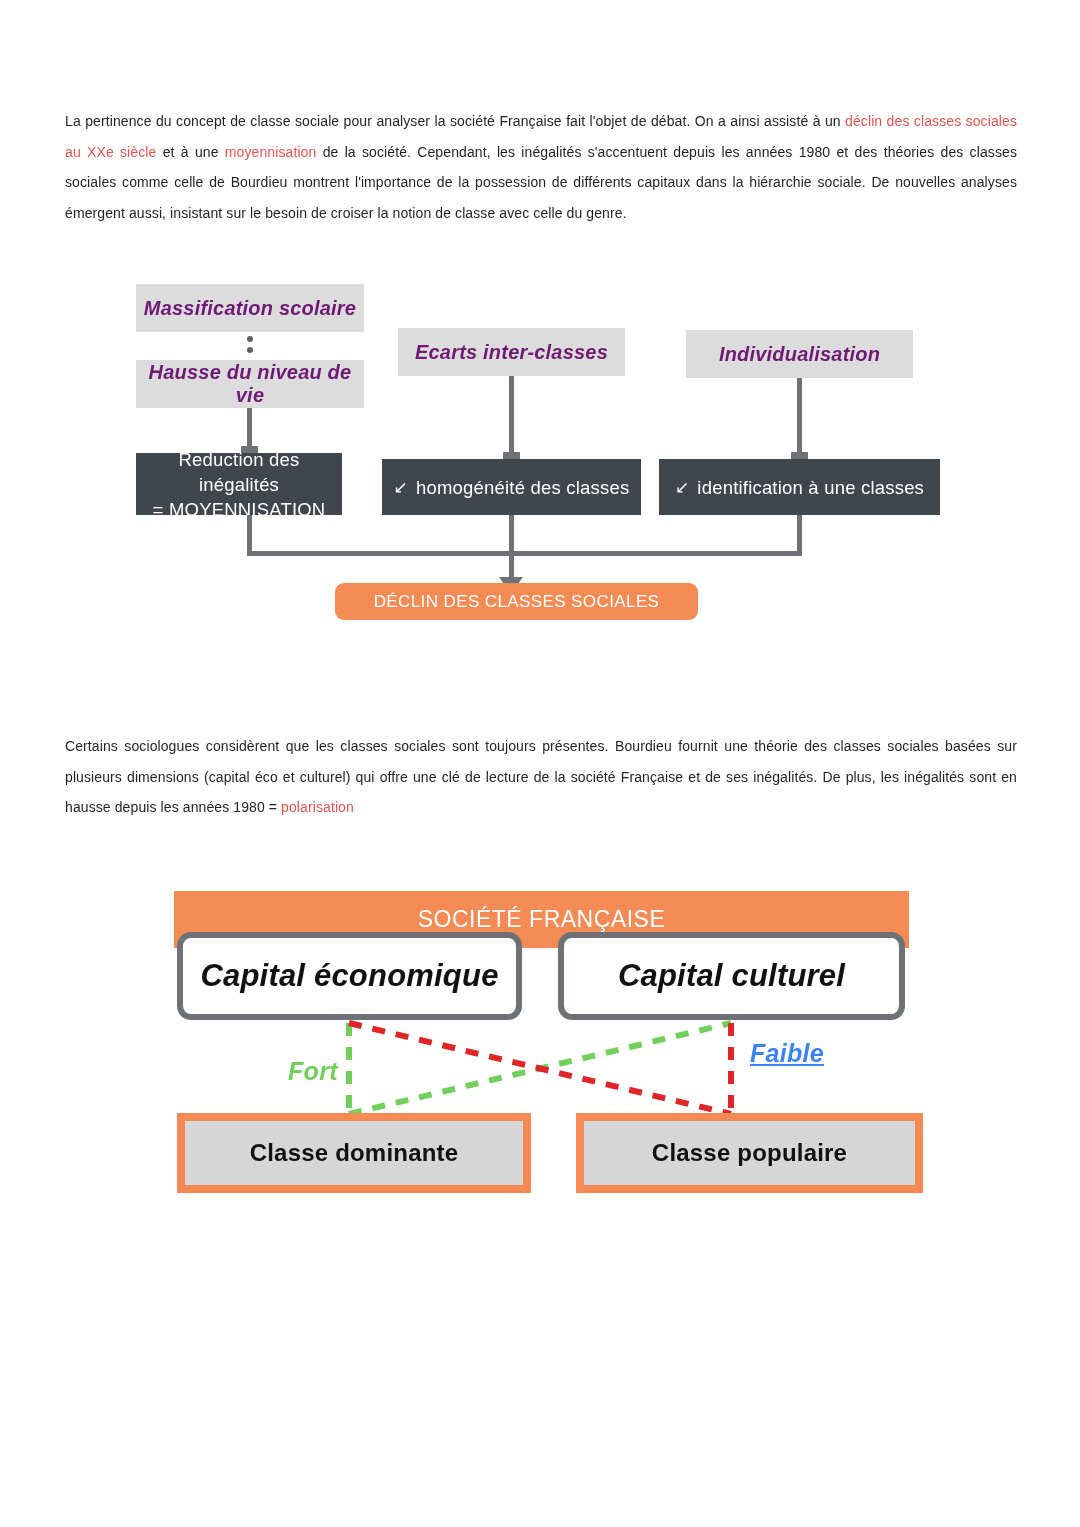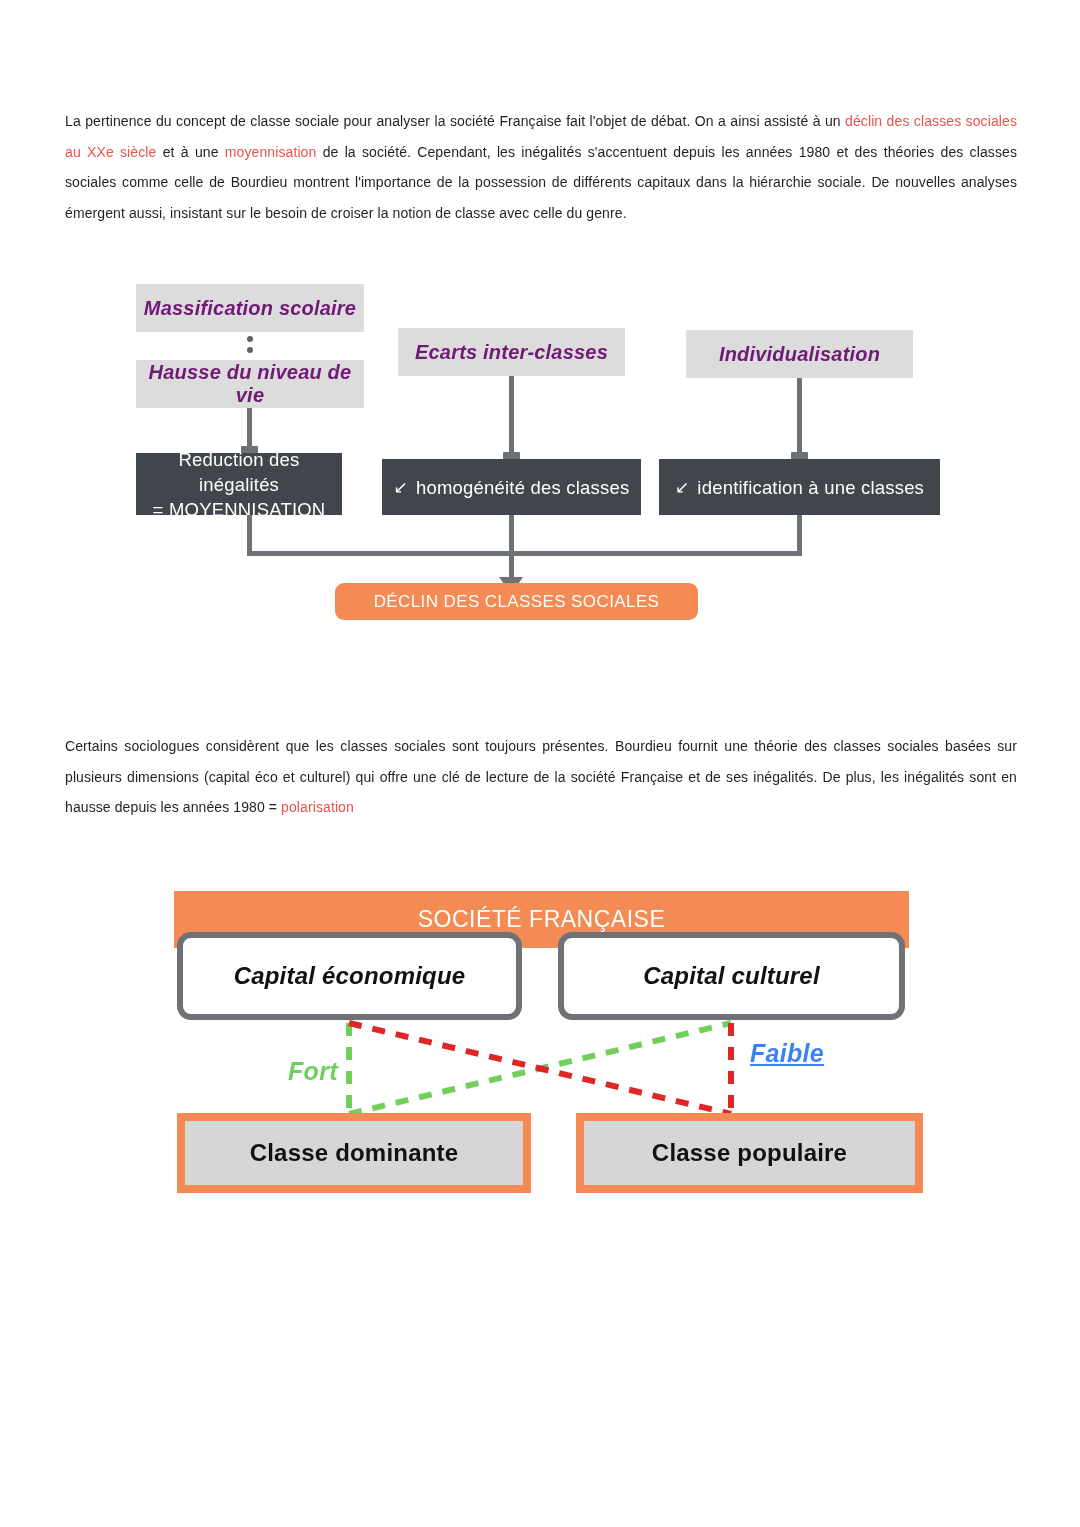--- a/index.html
+++ b/index.html
@@ -157,21 +157,21 @@
     letter-spacing: .5px;
     margin-top: 21px;
   }
   .cap-box {
     position: absolute;
     box-sizing: border-box;
     background: #ffffff;
     border: 6px solid #6e7276;
     border-radius: 14px;
     display: flex; align-items: center; justify-content: center;
-    font-size: 24px;
+    font-size: 31px;
     font-weight: bold;
     font-style: italic;
     color: #111111;
     letter-spacing: .2px;
   }
   #box-capital-eco { left: 177px; top: 66px; width: 345px; height: 88px; }
   #box-capital-cul { left: 558px; top: 66px; width: 347px; height: 88px; }
 
   .class-box {
     position: absolute;

